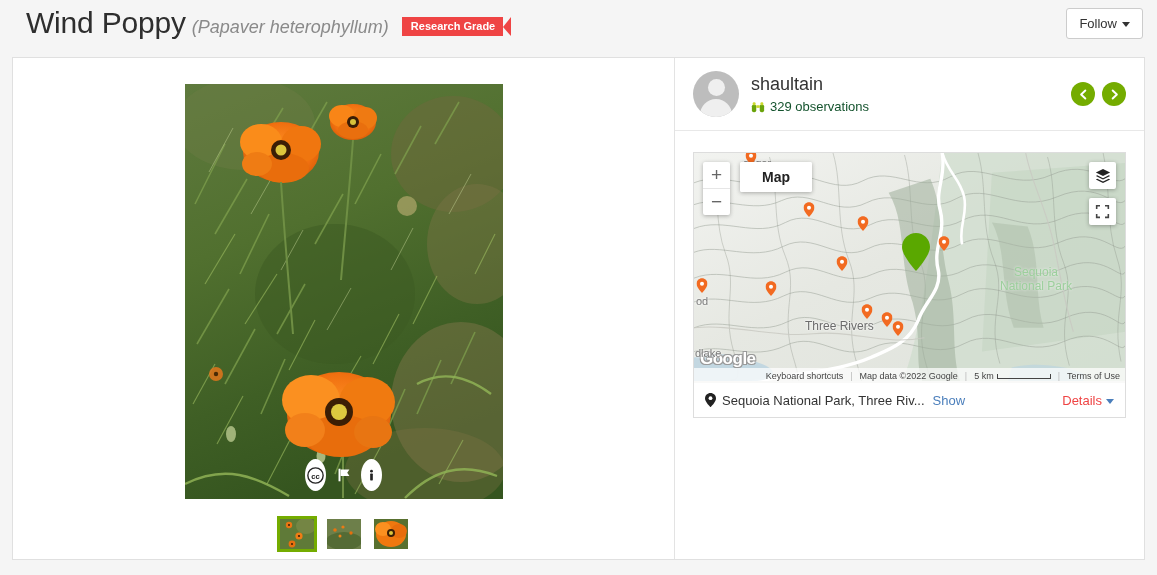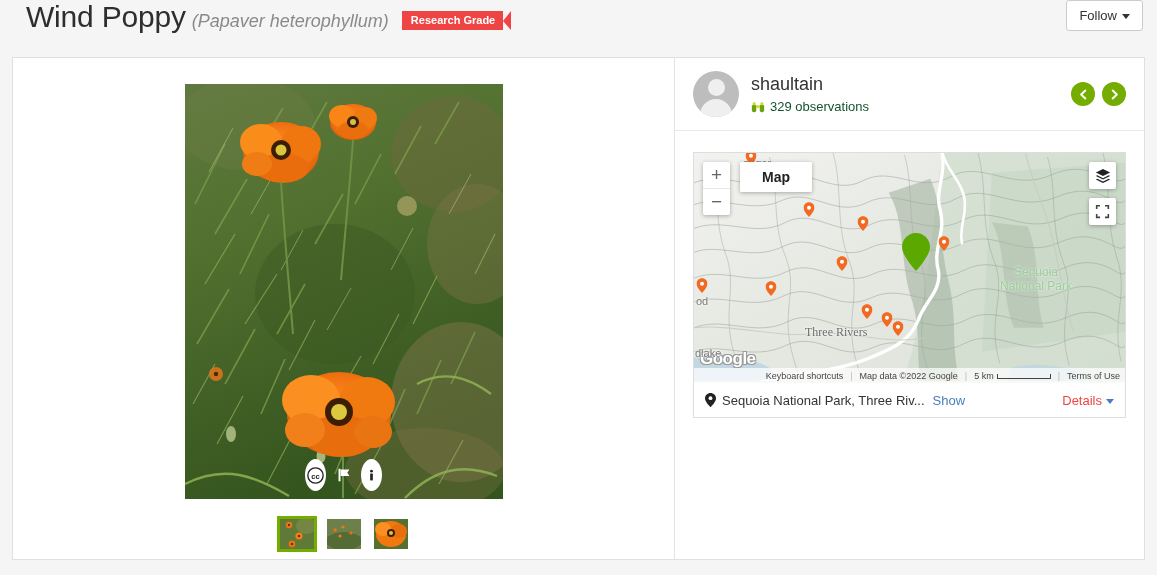--- a/index.html
+++ b/index.html
@@ -12,21 +12,21 @@
     background: #f5f5f5;
     font-family: "Liberation Sans", sans-serif;
     color: #333;
     overflow: hidden;
   }
 
   
   .page-header {
     height: 46px;
     display: flex;
-    align-items: flex-start;
+    align-items: center;
     padding: 0 14px 0 26px;
     box-sizing: border-box;
   }
   .title-wrap {
     display: flex;
     align-items: baseline;
     flex: 1;
     min-width: 0;
   }
   .common-name {
@@ -657,21 +657,21 @@
             <path d="M0 176 C40 172, 80 186, 120 182 S190 194, 232 186"></path>
             <path d="M334 0 C340 30, 352 50, 360 82 S370 140, 382 180"></path>
           </g>
         </svg>
 
         <div class="google-logo">Google</div>
 
         <div class="map-label lbl-dark" style="left:49px;top:4px;">adger</div>
         <div class="map-label lbl-dark" style="left:2px;top:142px;">od</div>
         <div class="map-label lbl-dark" style="left:1px;top:194px;">dlake</div>
-        <div class="map-label lbl-dark" style="left:111px;top:172px;font-size:12px;color:#6b6b6b;font-family:Liberation Serif, serif;">Three Rivers</div>
+        <div class="map-label lbl-dark" style="left:111px;top:166px;font-size:12px;color:#6b6b6b;">Three Rivers</div>
         <div class="map-label lbl-park" style="left:306px;top:112px;white-space:pre;">Sequoia
 National Park</div>
 
         <svg class="marker" style="left:57px;top:12px;" viewBox="0 0 12 16">
             <path d="M6 0 C2.7 0 0 2.7 0 6 C0 10 6 16 6 16 S12 10 12 6 C12 2.7 9.3 0 6 0 Z" fill="#f26a21"></path>
             <circle cx="6" cy="6" r="2.2" fill="#fff"></circle>
           </svg>
         <svg class="marker" style="left:115px;top:64px;" viewBox="0 0 12 16">
             <path d="M6 0 C2.7 0 0 2.7 0 6 C0 10 6 16 6 16 S12 10 12 6 C12 2.7 9.3 0 6 0 Z" fill="#f26a21"></path>
             <circle cx="6" cy="6" r="2.2" fill="#fff"></circle>

